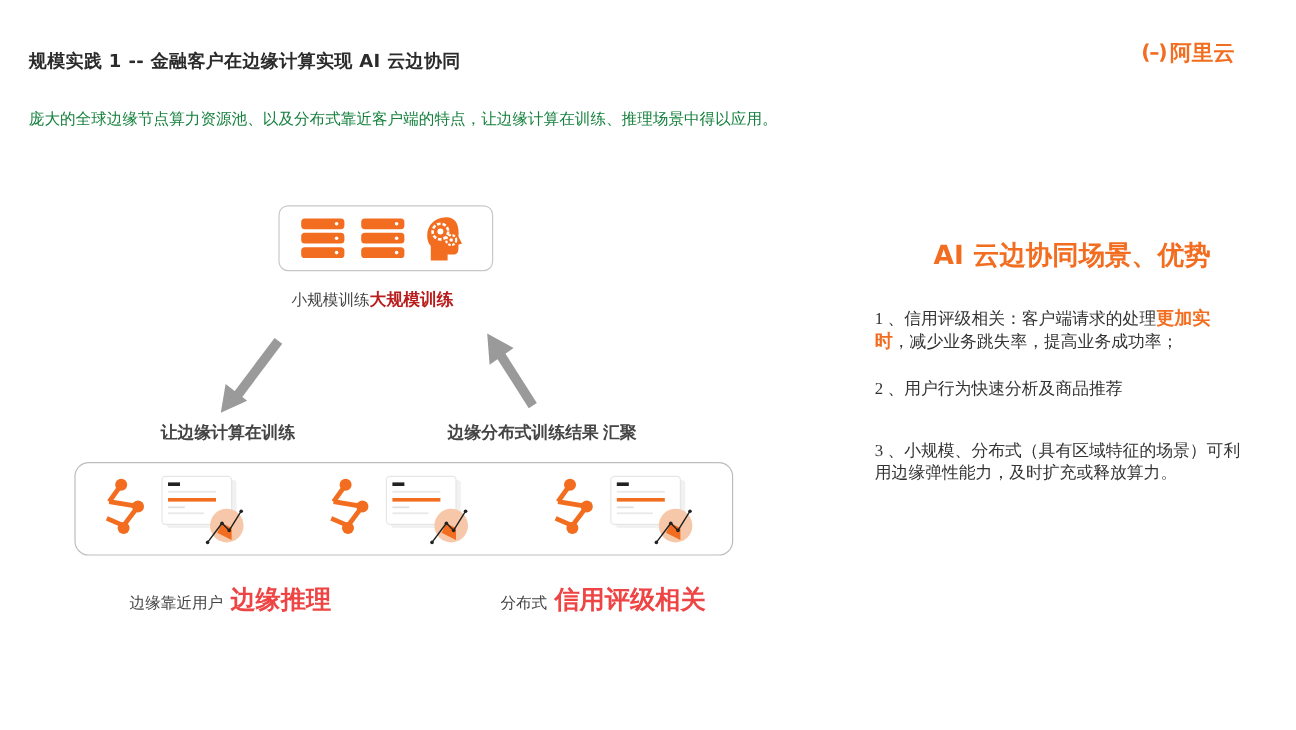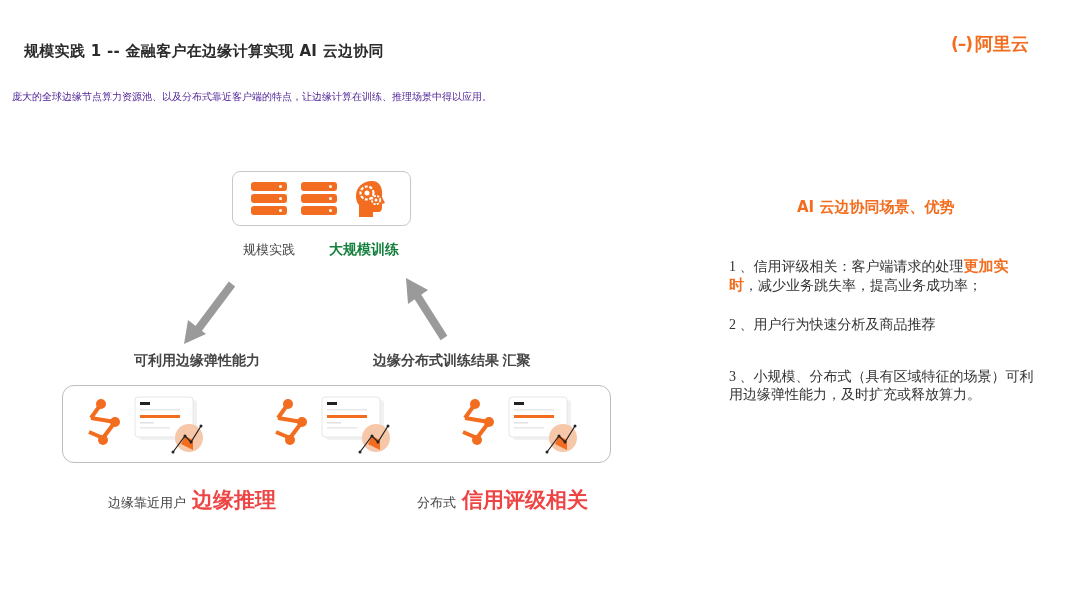--- a/index.html
+++ b/index.html
@@ -1,44 +1,44 @@
 <!DOCTYPE html>
 <html><head>
   <meta charset="utf-8">
   <style>
     * { margin: 0; padding: 0; box-sizing: border-box; }
     html, body { width: 1080px; height: 608px; background: #ffffff; overflow: hidden; }
     body { position: relative; font-family: "DejaVu Sans", "Liberation Sans", sans-serif; color: #333333; }
 
     .title { position: absolute; left: 24px; top: 42px; font-size: 15px; font-weight: bold; color: #2b2b2b; letter-spacing: 0.3px; }
-    .subtitle { position: absolute; left: 12px; top: 90px; font-size: 10px; color: #4c1d95; }
+    .subtitle { position: absolute; left: 24px; top: 90px; font-size: 13px; color: #15803d; }
 
     .logo { position: absolute; left: 951px; top: 32px; display: flex; align-items: center; gap: 3px; color: #f26d1f; }
     .logo-mark { font-size: 17px; font-weight: bold; letter-spacing: -1px; }
     .logo-text { font-size: 18px; font-weight: bold; }
 
     .cloud-box { position: absolute; left: 232px; top: 171px; width: 179px; height: 55px; border: 1.5px solid #c8c8c8; border-radius: 8px; background: #fff; }
     .server { position: absolute; top: 10px; width: 36px; height: 34px; }
     .server .bar { height: 9px; border-radius: 3px; background: #f26d1f; margin-bottom: 3px; position: relative; }
     .server .bar::after { content: ""; position: absolute; right: 5px; top: 3px; width: 3px; height: 3px; border-radius: 50%; background: #fff; }
     .head-icon { position: absolute; left: 120px; top: 7px; }
 
     .cloud-label { position: absolute; left: 243px; top: 241px; font-size: 13px; color: #444; }
-    .cloud-label .hl { color: #15803d; font-weight: bold; font-size: 14px; margin-left: 34px; }
+    .cloud-label .hl { color: #b91c1c; font-weight: bold; font-size: 14px; }
 
     .arrow { position: absolute; }
     .arrow-label { position: absolute; font-size: 14px; font-weight: bold; color: #444; }
 
     .edge-box { position: absolute; left: 62px; top: 385px; width: 549px; height: 78px; border: 1.5px solid #bdbdbd; border-radius: 12px; background: #fff; }
     .edge-node { position: absolute; top: 8px; width: 130px; height: 62px; }
 
     .bottom-label { position: absolute; top: 486px; font-size: 13px; color: #444; }
     .bottom-label .hl { color: #ef4444; font-weight: bold; font-size: 21px; margin-left: 6px; }
 
-    .right-title { position: absolute; left: 778px; top: 198px; font-size: 15px; font-weight: bold; color: #f26d1f; margin-left: 19px; }
+    .right-title { position: absolute; left: 778px; top: 198px; font-size: 22px; font-weight: bold; color: #f26d1f; }
     .point { position: absolute; left: 729px; font-size: 14px; color: #333; line-height: 18px; width: 305px; font-family: Liberation Serif, serif; }
     .point .hl { color: #f26d1f; font-weight: bold; font-size: 15px; }
   </style>
 </head>
 <body>
 
 <div class="title">规模实践 1 --  金融客户在边缘计算实现 AI 云边协同</div>
 <div class="subtitle">庞大的全球边缘节点算力资源池、以及分布式靠近客户端的特点，让边缘计算在训练、推理场景中得以应用。</div>
 
 <div class="logo">
@@ -60,33 +60,33 @@
   <svg class="head-icon" width="38" height="40" viewBox="0 0 38 40">
     <path d="M19 2 C9 2 3 9 3 17 C3 21 4 24 6 26 L6 38 L20 38 L20 33 L25 33 C28 33 29 31 29 28 L29 25 L32 24 L29 18 C30 9 27 2 19 2 Z" fill="#f26d1f"></path>
     <circle cx="14" cy="14" r="6.5" fill="none" stroke="#fff" stroke-width="2.2" stroke-dasharray="3 1.6"></circle>
     <circle cx="14" cy="14" r="2.5" fill="#fff"></circle>
     <circle cx="23" cy="21" r="4.2" fill="none" stroke="#fff" stroke-width="1.8" stroke-dasharray="2.2 1.2"></circle>
     <circle cx="23" cy="21" r="1.5" fill="#fff"></circle>
   </svg>
 </div>
 
 <div class="cloud-label">
-  <span>规模实践</span><span class="hl">大规模训练</span>
+  <span>小规模训练</span><span class="hl">大规模训练</span>
 </div>
 
 <svg class="arrow" style="left:180px; top:278px;" width="60" height="70" viewBox="0 0 60 70">
   <line x1="52" y1="6" x2="16" y2="54" stroke="#9a9a9a" stroke-width="8"></line>
   <polygon points="4,66 8,42 26,56" fill="#9a9a9a"></polygon>
 </svg>
 <svg class="arrow" style="left:398px; top:276px;" width="60" height="70" viewBox="0 0 60 70">
   <line x1="46" y1="62" x2="18" y2="18" stroke="#9a9a9a" stroke-width="8"></line>
   <polygon points="8,2 30,14 10,28" fill="#9a9a9a"></polygon>
 </svg>
 
-<div class="arrow-label" style="left:134px; top:352px;">可利用边缘弹性能力</div>
+<div class="arrow-label" style="left:134px; top:352px;">让边缘计算在训练</div>
 <div class="arrow-label" style="left:373px; top:352px;font-family:Liberation Serif, serif;">边缘分布式训练结果 汇聚</div>
 
 <div class="edge-box">
   <div class="edge-node" style="left:22px;">
     <svg width="130" height="62" viewBox="0 0 130 62">
       <g>
         <line x1="16" y1="10" x2="6" y2="24" stroke="#f26d1f" stroke-width="4"></line>
         <line x1="6" y1="24" x2="30" y2="28" stroke="#f26d1f" stroke-width="4"></line>
         <line x1="30" y1="28" x2="18" y2="44" stroke="#f26d1f" stroke-width="4"></line>
         <line x1="18" y1="44" x2="4" y2="38" stroke="#f26d1f" stroke-width="4"></line>

